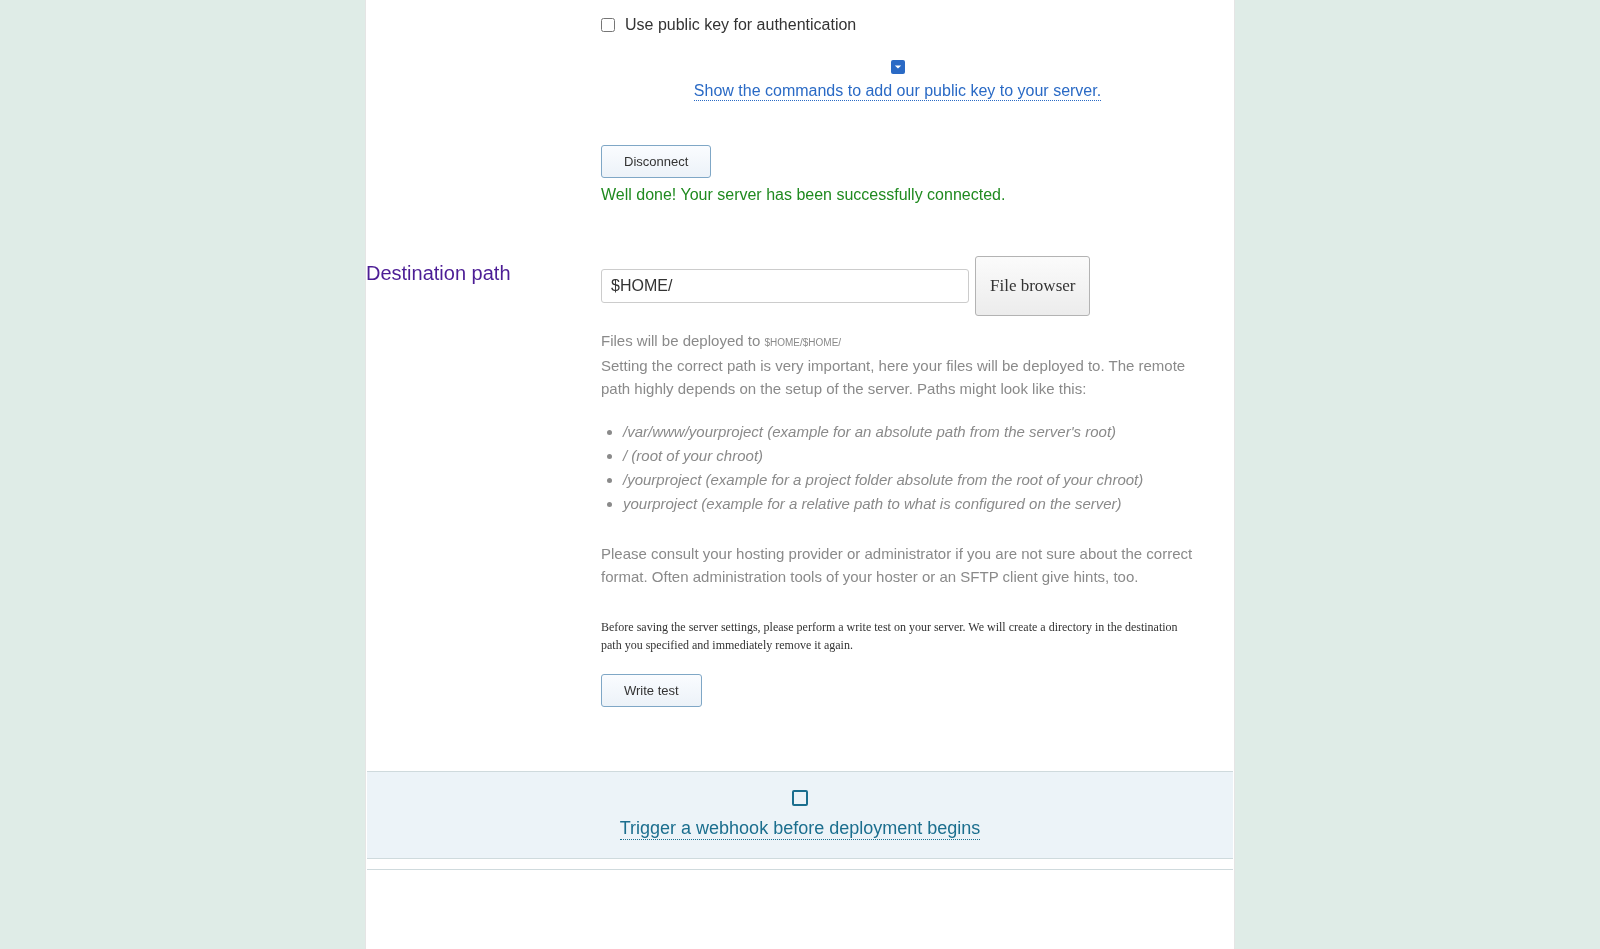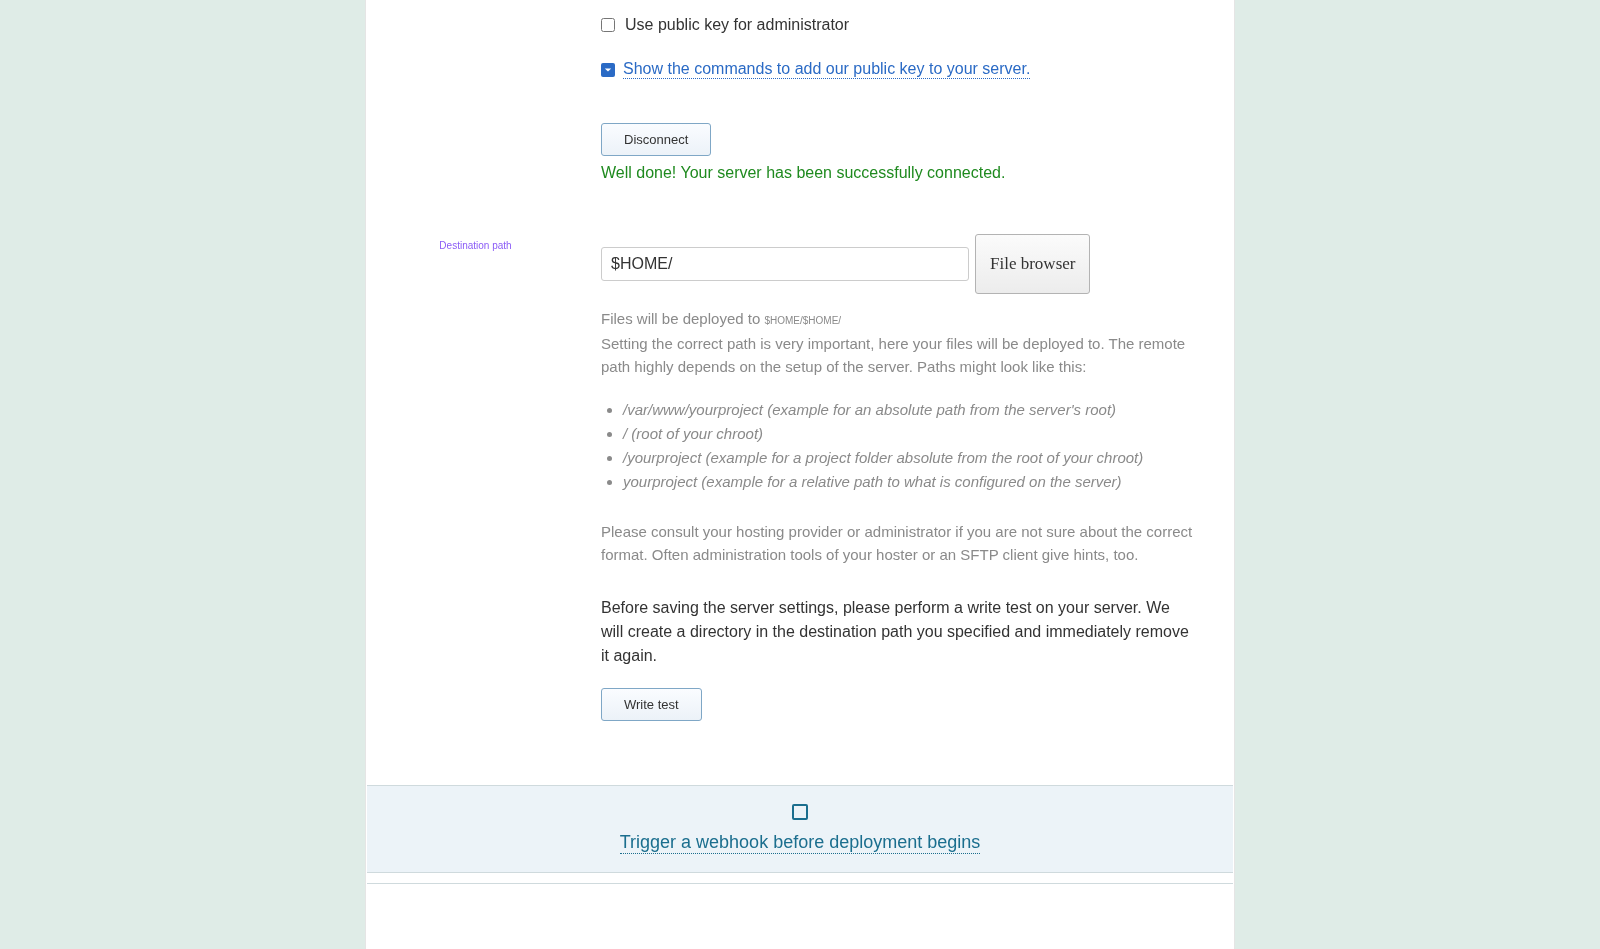--- a/index.html
+++ b/index.html
@@ -18,25 +18,25 @@
       padding: 0;
       min-height: 100vh;
     }
     .form-row {
       display: flex;
       align-items: flex-start;
       padding: 4px 40px 4px 0;
     }
     .label-col {
       width: 235px;
-      text-align: center;
+      text-align: left;
       padding-right: 16px;
       padding-top: 6px;
-      color: #8b5cf6;
-      font-size: 10px;
+      color: #4c1d95;
+      font-size: 20px;
       flex-shrink: 0;
     }
     .field-col {
       flex: 1;
       min-width: 0;
     }
     .checkbox-line {
       display: flex;
       align-items: center;
       gap: 10px;
@@ -96,22 +96,23 @@
       color: #1f8a1f;
       font-size: 16px;
       margin-top: 8px;
     }
     .muted {
       color: #8a8a8a;
       font-size: 15px;
     }
     .body-text {
       color: #333;
-      font-size: 16px;
+      font-size: 12px;
       line-height: 1.5;
+      font-family: Liberation Serif, serif;
     }
     .text-input {
       border: 1px solid #ccc;
       border-radius: 3px;
       padding: 7px 9px;
       font-size: 16px;
       width: 368px;
       color: #333;
     }
     ul.bullet {
@@ -171,31 +172,31 @@
 
 <div class="page-wrap">
 
   <div class="spacer-sm"></div>
 
   <div class="form-row">
     <div class="label-col"></div>
     <div class="field-col">
       <label class="checkbox-line">
         <input type="checkbox" class="checkbox" style="">
-        <span class="checkbox-label">Use public key for administrator</span>
+        <span class="checkbox-label">Use public key for authentication</span>
       </label>
     </div>
   </div>
 
   <div style="height:10px;"></div>
 
   <div class="form-row">
     <div class="label-col"></div>
     <div class="field-col">
-      <div class="checkbox-line" style="gap:8px;">
+      <div class="checkbox-line" style="gap:8px;flex-direction:column;">
         <span class="chevron-icon">
           <svg viewBox="0 0 10 10">
               <path d="M1 3 L5 7 L9 3 Z"></path>
             </svg>
         </span>
         <span class="link-toggle">Show the commands to add our public key to your server.</span>
       </div>
     </div>
   </div>
 

